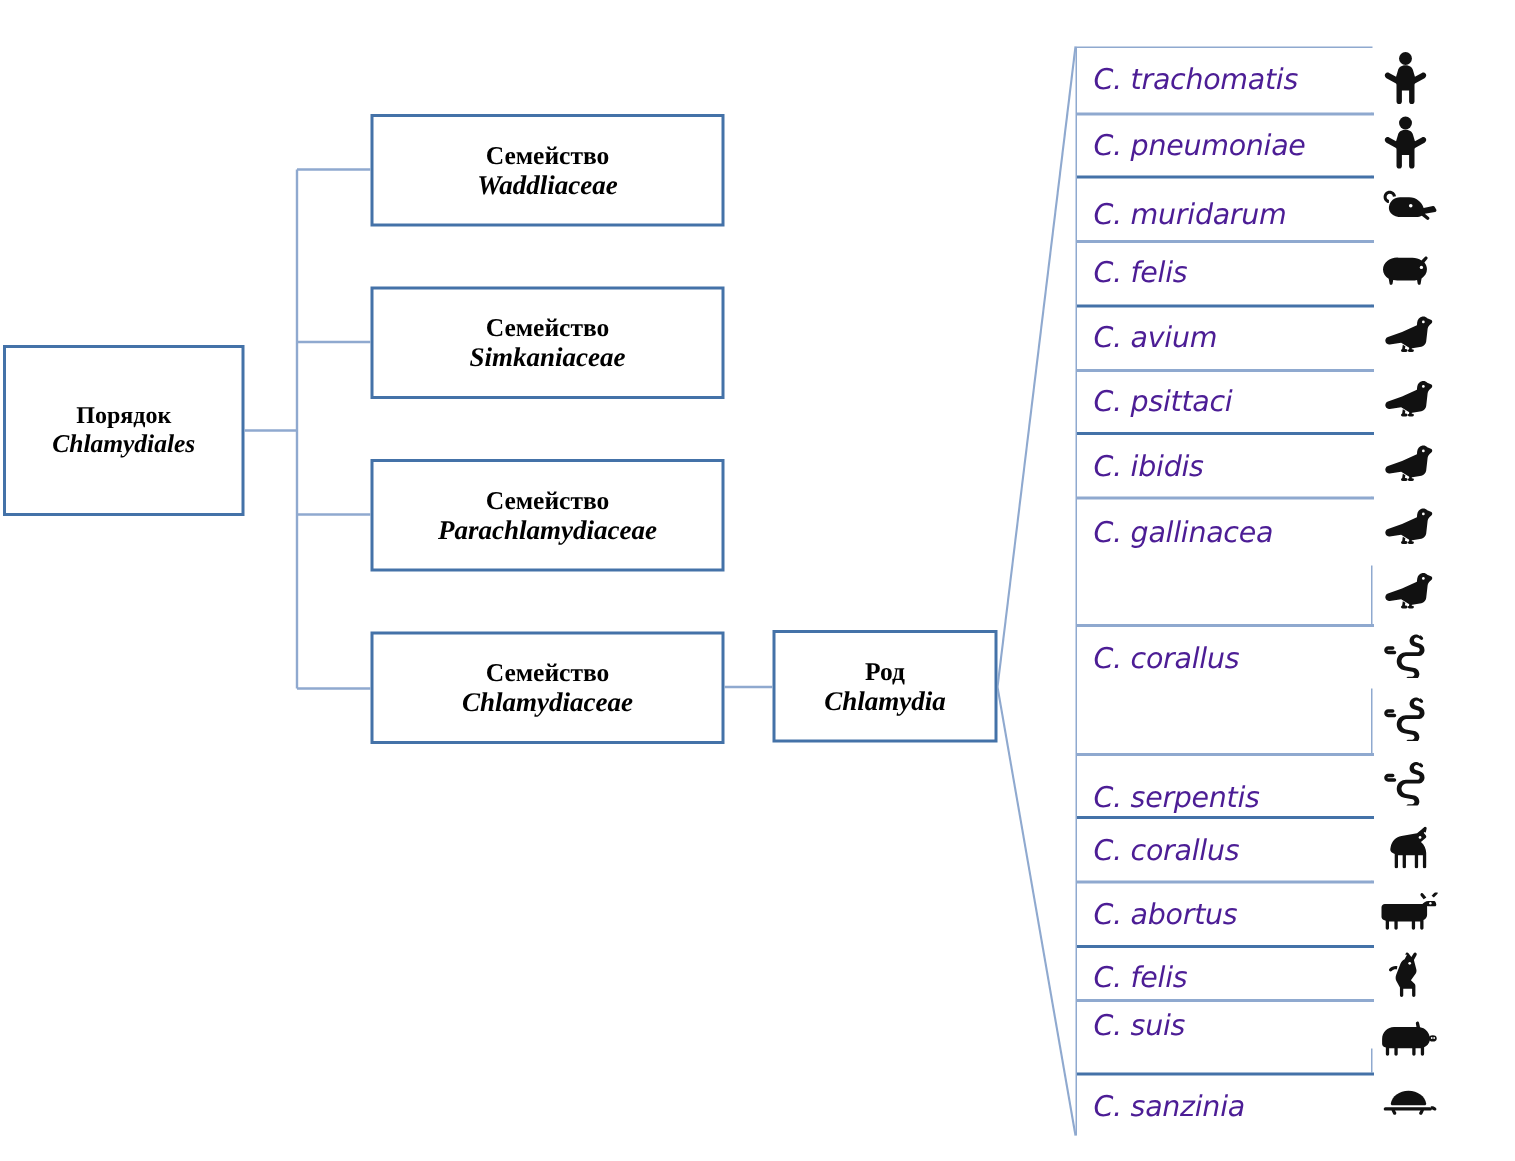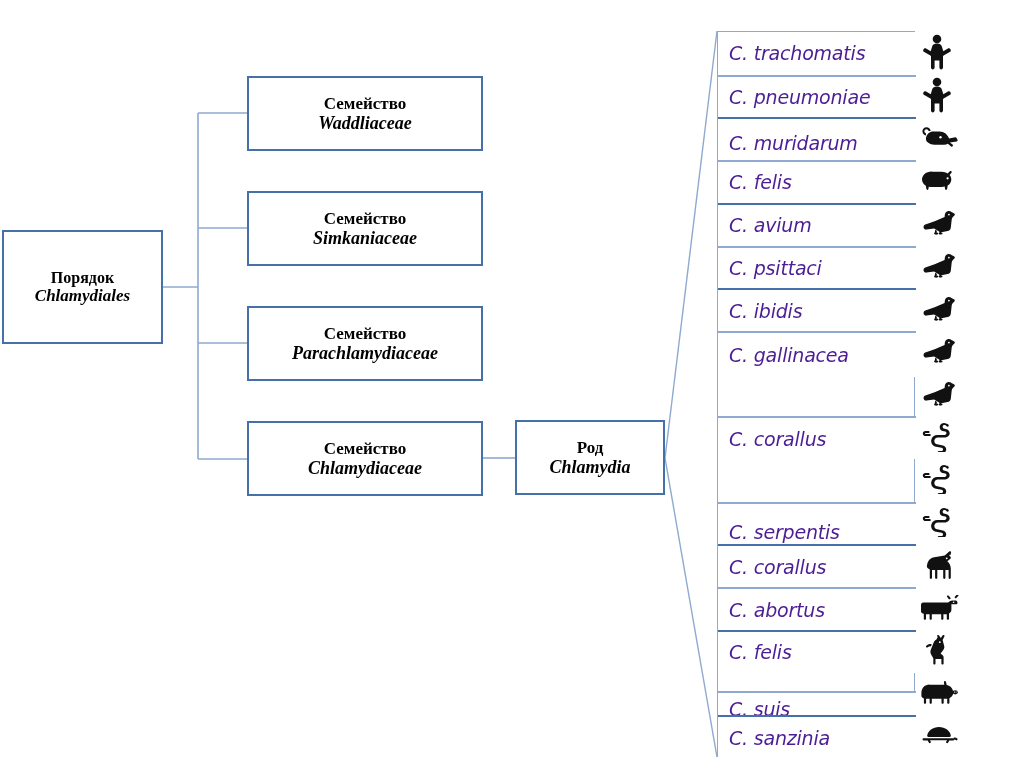--- a/index.html
+++ b/index.html
@@ -147,21 +147,21 @@
       </div>
       <div class="species-row strong" style="top: 512.471px; height: 42.7059px;">
         <span class="species-name">C. corallus</span>
       </div>
       <div class="species-row" style="top: 555.176px; height: 42.7059px;">
         <span class="species-name">C. abortus</span>
       </div>
       <div class="species-row strong" style="top: 597.882px; height: 42.7059px;">
         <span class="species-name">C. felis</span>
       </div>
-      <div class="species-row" style="top: 659px; height: 33px;">
+      <div class="species-row" style="top: 634px; height: 33px;">
         <span class="species-name">C. suis</span>
       </div>
       <div class="species-row strong" style="top: 683.294px; height: 42.7059px;">
         <span class="species-name">C. sanzinia</span>
       </div>
     </div>
   <div id="icon-layer">
       <div class="host-icon" style="top: 31px; height: 42.7059px;">
         <svg width="34" height="36" viewBox="0 0 34 36">
           <circle cx="17" cy="5" r="4.3" fill="#111"></circle>

